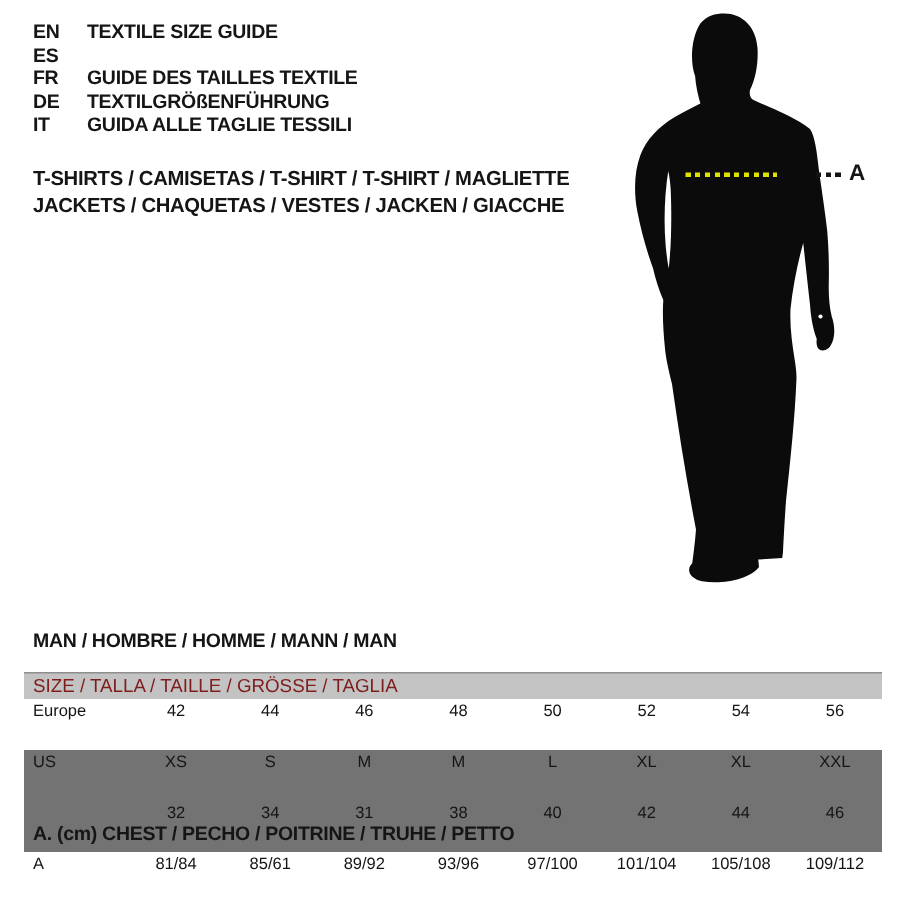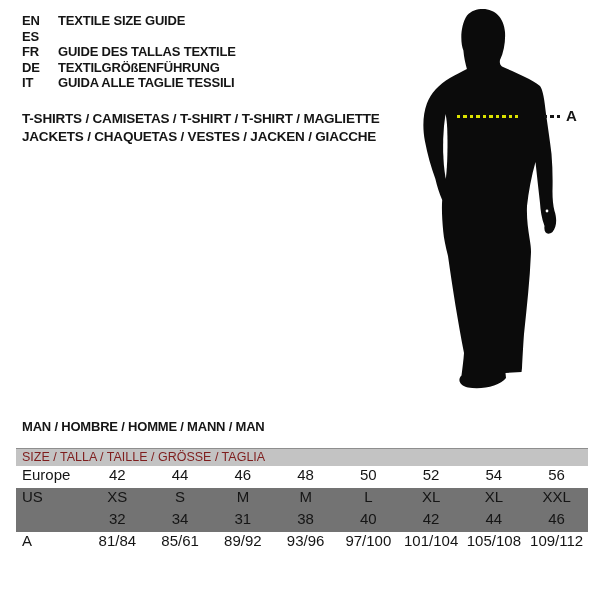--- a/index.html
+++ b/index.html
@@ -26,21 +26,21 @@
   }
   .measure-label{position:absolute;left:566px;top:107px;font-size:15px;font-weight:600;}
   
   .section-title{position:absolute;left:22px;top:419px;font-size:13px;font-weight:bold;letter-spacing:-0.2px;}
   
   .size-table{position:absolute;left:16px;top:448px;width:572px;}
   .table-header{
     border-top:1.5px solid #8e8e8e;background:#c3c3c3;height:17.5px;line-height:17.5px;
     font-size:12.5px;color:#7f1d1d;padding-left:6px;box-sizing:border-box;
   }
-  .t-row{display:flex;height:22px;line-height:17px;font-size:15px;}
+  .t-row{display:flex;height:34px;line-height:17px;font-size:11px;}
   .t-row.shaded{background:#737373;}
   .t-label{flex:0 0 70px;width:70px;padding-left:6px;box-sizing:border-box;text-align:left;}
   .t-cell{flex:1 1 0;text-align:center;}
   
   .footnote{position:absolute;left:22px;top:548px;font-size:13px;font-weight:bold;letter-spacing:-0.2px;}
 </style>
 </head>
 <body>
 
 <div class="canvas">
@@ -48,21 +48,21 @@
   <div class="lang-block">
     <div class="lang-row">
       <span class="lang-code">EN</span>
       <span class="lang-label">TEXTILE SIZE GUIDE</span>
     </div>
     <div class="lang-row">
       <span class="lang-code">ES</span>
     </div>
     <div class="lang-row">
       <span class="lang-code">FR</span>
-      <span class="lang-label">GUIDE DES TALLAS TEXTILE</span>
+      <span class="lang-label">GUIDE DES TAILLES TEXTILE</span>
     </div>
     <div class="lang-row">
       <span class="lang-code">DE</span>
       <span class="lang-label">TEXTILGRÖßENFÜHRUNG</span>
     </div>
     <div class="lang-row">
       <span class="lang-code">IT</span>
       <span class="lang-label">GUIDA ALLE TAGLIE TESSILI</span>
     </div>
   </div>
@@ -172,14 +172,15 @@
       <span class="t-cell">85/61</span>
       <span class="t-cell">89/92</span>
       <span class="t-cell">93/96</span>
       <span class="t-cell">97/100</span>
       <span class="t-cell">101/104</span>
       <span class="t-cell">105/108</span>
       <span class="t-cell">109/112</span>
     </div>
   </div>
 
+  <div class="footnote">A. (cm) CHEST / PECHO / POITRINE / TRUHE / PETTO</div>
 
 </div>
 
 </body></html>

